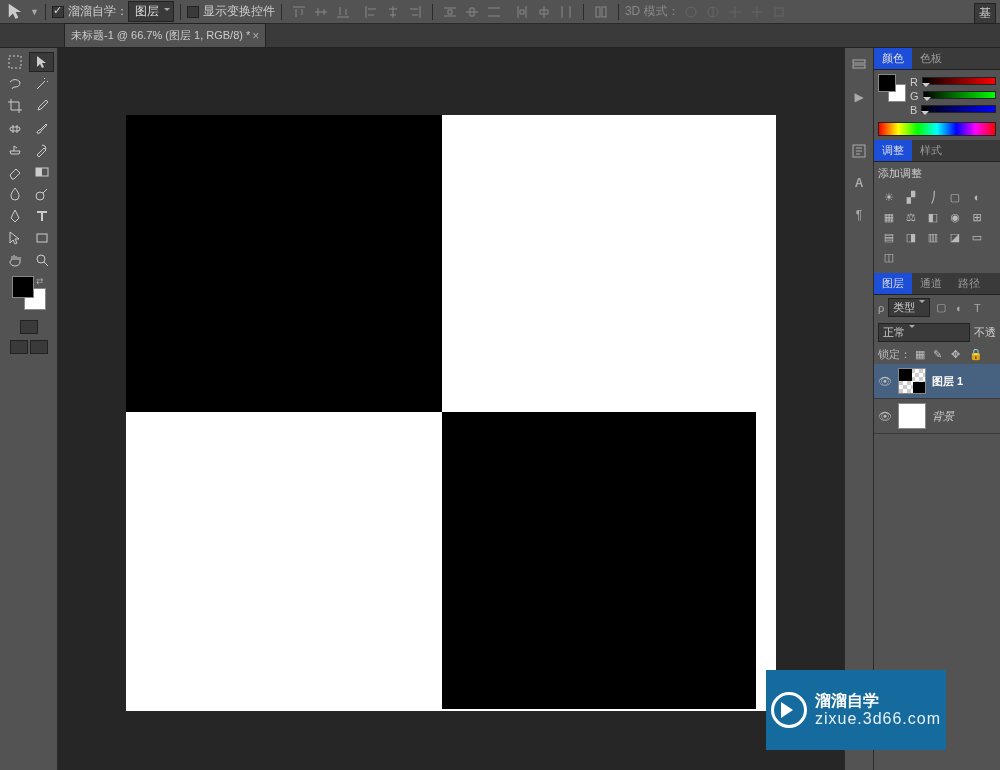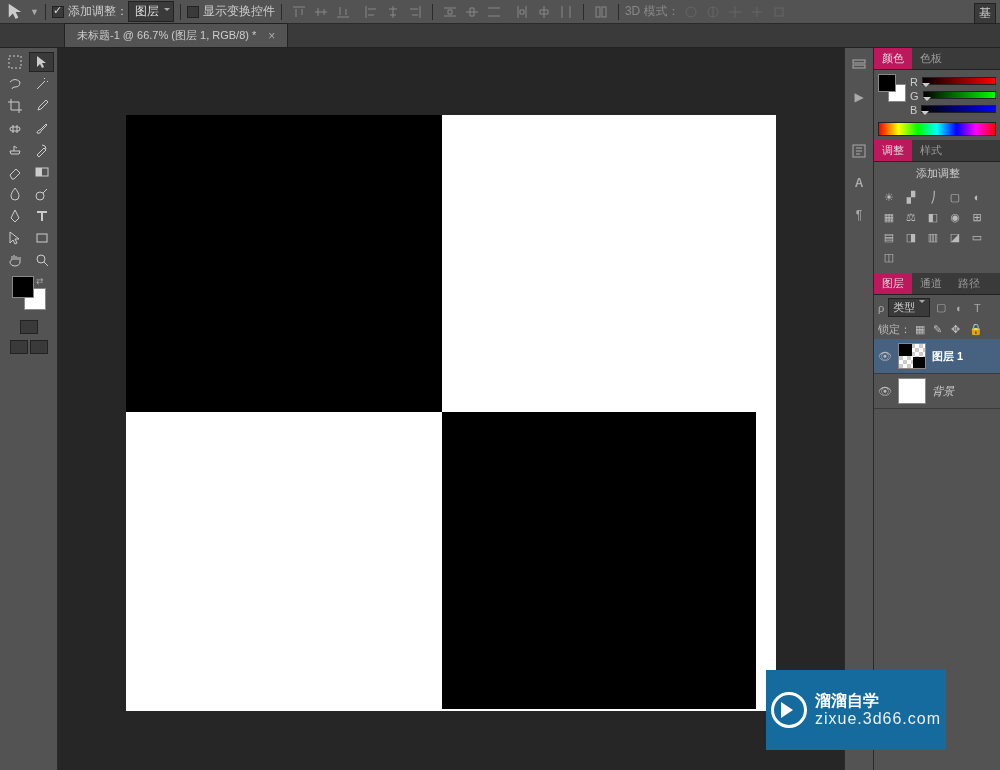--- a/index.html
+++ b/index.html
@@ -11,21 +11,21 @@
 .option-bar .sep { width: 1px; height: 16px; background: #2a2a2a; margin: 0 6px; }
 .checkbox { width: 12px; height: 12px; background: #3a3a3a; border: 1px solid #222; display: inline-block; margin-right: 4px; position: relative; }
 .checkbox.checked::after { content: "✓"; position: absolute; top: -3px; left: 0; color: #ddd; font-size: 11px; }
 .dropdown { background: #3a3a3a; border: 1px solid #222; padding: 1px 14px 1px 6px; font-size: 12px; color: #ddd; position: relative; }
 .dropdown::after { content: ""; position: absolute; right: 3px; top: 6px; border: 3px solid transparent; border-top-color: #aaa; }
 .icon-btn { width: 22px; height: 20px; display: flex; align-items: center; justify-content: center; color: #888; }
 .icon-btn svg { stroke: #888; fill: none; }
 
 
 .tab-bar { height: 24px; background: #3a3a3a; display: flex; align-items: flex-end; padding-left: 64px; border-bottom: 1px solid #222; }
-.doc-tab { background: #535353; color: #ccc; font-size: 11px; padding: 4px 12px; border: 1px solid #222; border-bottom: none; display: flex; align-items: center; gap: 12px; }
+.doc-tab { background: #535353; color: #ccc; font-size: 11px; padding: 4px 6px; border: 1px solid #222; border-bottom: none; display: flex; align-items: center; gap: 2px; }
 .doc-tab .close { color: #aaa; font-size: 12px; }
 
 
 .main { display: flex; height: calc(100% - 48px); }
 .toolbox { width: 58px; background: #535353; border-right: 1px solid #2a2a2a; padding: 4px 2px; display: flex; flex-wrap: wrap; gap: 2px; align-content: flex-start; }
 .tool { width: 25px; height: 20px; display: flex; align-items: center; justify-content: center; border: 1px solid transparent; }
 .tool.active { background: #3a3a3a; border-color: #222; }
 .tool svg { width: 16px; height: 16px; }
 
 .fg-bg { position: relative; width: 34px; height: 34px; margin: 4px auto; }
@@ -42,21 +42,21 @@
 .canvas .sq.tl { top: 0; left: 0; width: 316px; height: 297px; }
 .canvas .sq.br { top: 297px; left: 316px; width: 314px; height: 297px; }
 
 .dock-strip { width: 30px; background: #535353; border-left: 1px solid #2a2a2a; border-right: 1px solid #2a2a2a; display:flex; flex-direction:column; align-items:center; padding-top:8px; gap:14px; }
 .dock-strip .dicon { width:20px; height:18px; color:#aaa; display:flex; align-items:center; justify-content:center; font-size:12px; }
 .dock-strip .dgap { height:8px; }
 
 .right-panels { width: 126px; background: #535353; display: flex; flex-direction: column; font-size: 11px; color: #ccc; }
 .panel-tabs { display: flex; background: #3a3a3a; border-bottom: 1px solid #222; }
 .panel-tab { padding: 3px 8px; color: #999; }
-.panel-tab.active { background: #be185d; color: #ddd; }
+.panel-tab.active { background: #1d4ed8; color: #ddd; }
 .panel-body { padding: 4px; }
 
 
 .color-panel .row { display:flex; align-items:center; gap:4px; margin:2px 0; }
 .color-panel .swatch-pair { position:relative; width:28px; height:28px; }
 .color-panel .swatch-pair .f { position:absolute; top:0; left:0; width:18px; height:18px; background:#000; border:1px solid #888;}
 .color-panel .swatch-pair .b { position:absolute; bottom:0; right:0; width:18px; height:18px; background:#fff; border:1px solid #888;}
 .slider { flex:1; height:10px; position:relative; }
 .slider .track { height:8px; border:1px solid #222; }
 .slider.r .track { background: linear-gradient(to right,#000,#f00); }
@@ -102,21 +102,21 @@
 
 <div class="option-bar">
   <div class="tool-icon">
     <svg viewBox="0 0 16 16">
         <path d="M2 2 L2 12 L5 9 L7 13 L9 12 L7 8 L11 8 Z" fill="#ccc"></path>
       </svg>
   </div>
   <span style="color:#aaa;font-size:9px;">▼</span>
   <div class="sep"></div>
   <span class="checkbox checked"></span>
-  <span>添加调整：</span>
+  <span>溜溜自学：</span>
   <span class="dropdown">图层</span>
   <div class="sep"></div>
   <span class="checkbox"></span>
   <span>显示变换控件</span>
   <div class="sep"></div>
   <div class="icon-btn">
       <svg width="14" height="14" viewBox="0 0 14 14">
         <path d="M1 2h12M4 4v8M10 4v6" stroke="#888"></path>
       </svg>
     </div>
@@ -409,21 +409,21 @@
         </div>
       </div>
       <div class="spectrum"></div>
     </div>
 
     <div class="panel-tabs">
       <div class="panel-tab active">调整</div>
       <div class="panel-tab">样式</div>
     </div>
     <div class="panel-body">
-      <div style="margin-bottom:4px;margin-left:38px;">添加调整</div>
+      <div style="margin-bottom:4px;">添加调整</div>
       <div class="adjust-grid">
         <div class="aicon">☀</div>
         <div class="aicon">▞</div>
         <div class="aicon">⎠</div>
         <div class="aicon">▢</div>
         <div class="aicon">◐</div>
         <div class="aicon">▦</div>
         <div class="aicon">⚖</div>
         <div class="aicon">◧</div>
         <div class="aicon">◉</div>
@@ -445,20 +445,26 @@
     <div class="layers-panel">
       <div class="layers-ctrl">
         <span style="color:#aaa;">ρ</span>
         <div class="dd">
             <span>类型</span>
           </div>
         <div class="ic">▢</div>
         <div class="ic">◐</div>
         <div class="ic">T</div>
       </div>
+      <div class="layers-ctrl">
+        <div class="dd" style="flex:1">
+            <span>正常</span>
+          </div>
+        <span>不透</span>
+      </div>
       <div class="lock-row">
         <span>锁定：</span>
         <div class="ic">▦</div>
         <div class="ic">✎</div>
         <div class="ic">✥</div>
         <div class="ic">🔒</div>
       </div>
 
       <div class="layer active">
         <div class="eye">👁</div>

